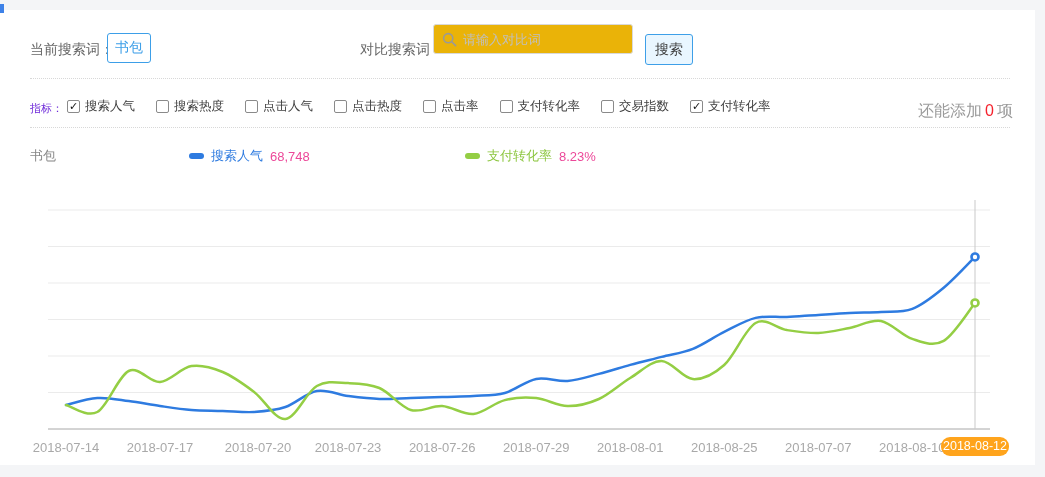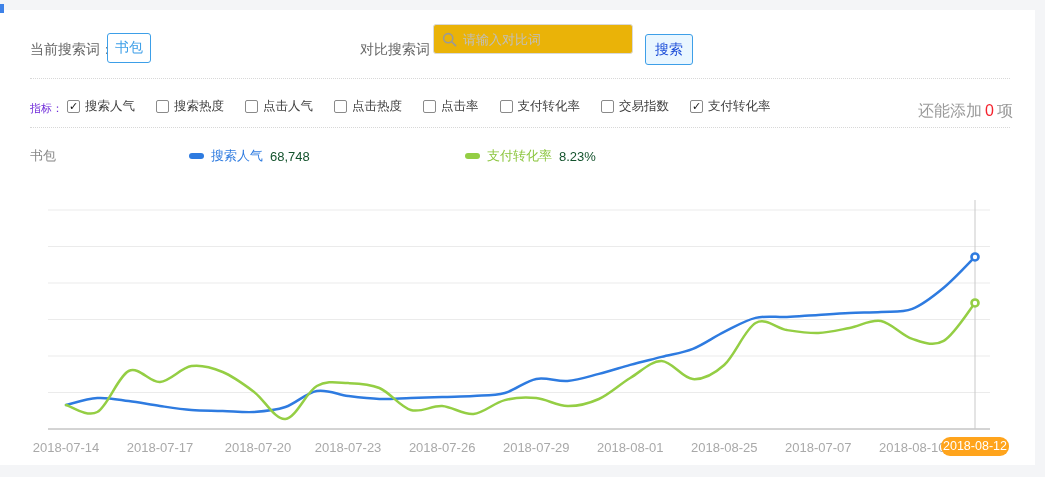--- a/index.html
+++ b/index.html
@@ -34,21 +34,21 @@
   }
   .search-box svg { flex:0 0 auto; margin-right:6px; }
   .search-box input {
     border:none; outline:none; flex:1; font-size:13px; color:#333;
     font-family:inherit; background:transparent;
   }
   .search-box input::placeholder { color:#bfbfbf; }
   .search-btn {
     position:absolute; left:645px; top:24px; width:48px; height:31px;
     background:#e9f6ff; border:1px solid #3d9fe8; border-radius:3px;
-    color:#1d4ed8; font-size:14px; cursor:pointer; font-family:inherit;
+    color:#404040; font-size:14px; cursor:pointer; font-family:inherit;
   }
 
   .dotted { position:absolute; left:30px; width:980px; border-top:1px dotted #d8d8d8; }
   .dotted-1 { top:68px; }
   .dotted-2 { top:117px; }
 
   
   .metrics-label { position:absolute; left:30px; top:91px; font-size:11px; color:#6d28d9; }
   .metrics-items { position:absolute; left:67px; top:88px; display:flex; align-items:center; gap:21px; }
   .metric { display:flex; align-items:center; cursor:pointer; }
@@ -59,21 +59,21 @@
   }
   .metric-label { font-size:12.5px; color:#404040; white-space:nowrap; }
   .remain { position:absolute; right:22px; top:91px; font-size:16px; color:#9a9a9a; white-space:nowrap; }
   .remain .count { color:#f5222d; padding:0 3px; }
 
   
   .legend-term { position:absolute; left:30px; top:137px; font-size:13px; color:#888; }
   .legend-item { position:absolute; top:137px; display:flex; align-items:center; cursor:pointer; }
   .legend-item .pill { width:15px; height:6px; border-radius:3px; margin-right:7px; }
   .legend-item .name { font-size:13px; margin-right:7px; white-space:nowrap; }
-  .legend-item .val { font-size:13px; color:#14532d; white-space:nowrap; }
+  .legend-item .val { font-size:13px; color:#ec4899; white-space:nowrap; }
   #legend-0 { left:189px; }
   #legend-0 .pill { background:#2e7be0; }
   #legend-0 .name { color:#2e7be0; }
   #legend-1 { left:465px; }
   #legend-1 .pill { background:#94ce44; }
   #legend-1 .name { color:#8cc63f; }
 
   
   #chart-svg { position:absolute; left:0; top:0; width:1035px; height:455px; }
   .xlabel {

